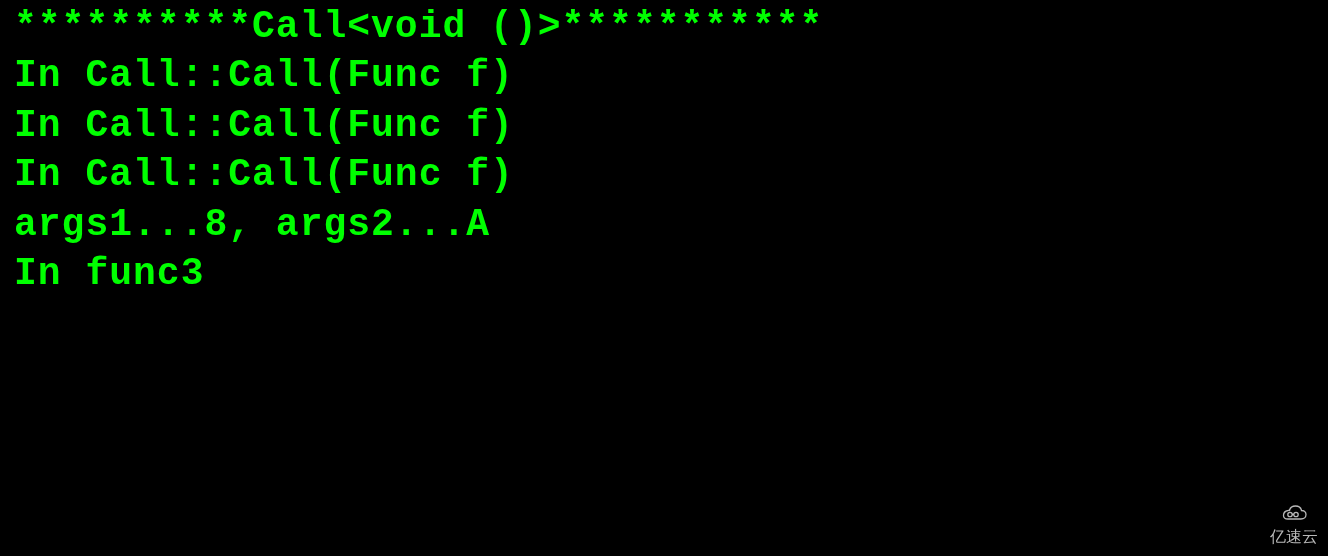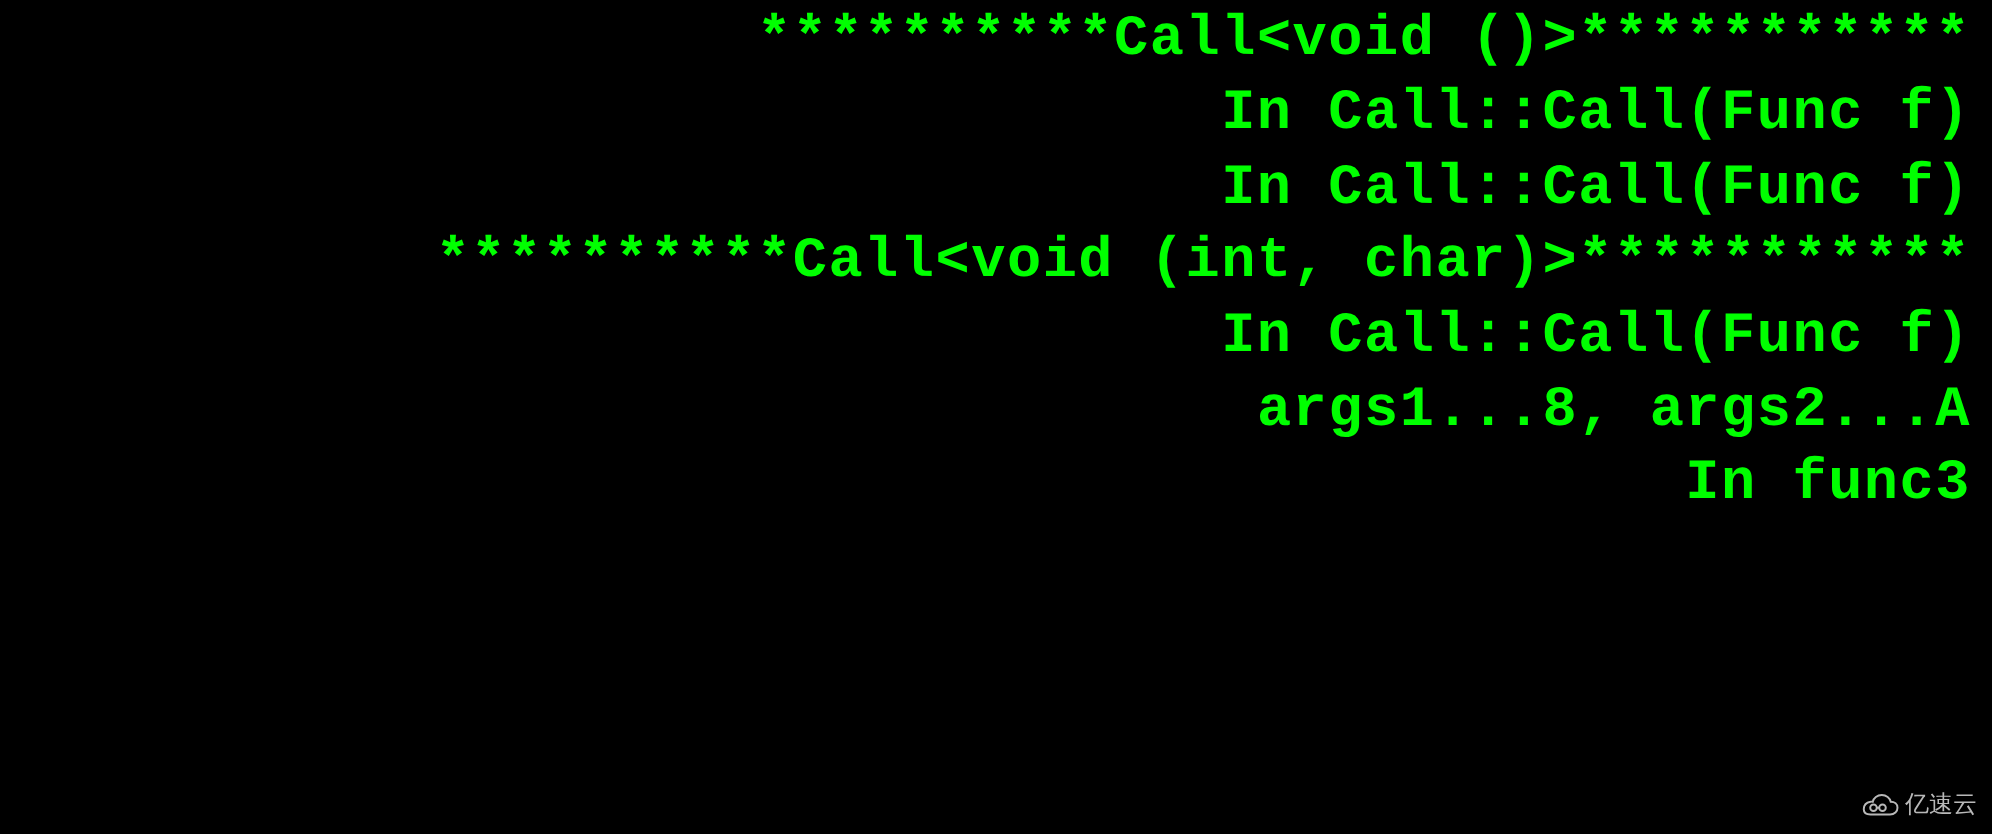--- a/index.html
+++ b/index.html
@@ -16,53 +16,52 @@
       padding: 2px 14px;
       width: 1328px;
       height: 556px;
       position: relative;
       overflow: hidden;
       line-height: 1.3;
     }
     .terminal-line {
       white-space: pre;
       letter-spacing: 1px;
-      text-align: right;
     }
     .watermark {
       position: absolute;
       bottom: 8px;
       right: 10px;
       display: flex;
       align-items: center;
       gap: 4px;
       color: #b8b8b8;
       font-size: 16px;
       font-family: Arial, sans-serif;
       font-weight: normal;
       letter-spacing: 0;
+      flex-direction: column;
     }
     .watermark-icon {
       width: 26px;
       height: 18px;
       position: relative;
     }
     .watermark-icon svg {
       width: 100%;
       height: 100%;
     }
   </style>
 </head>
 <body>
 
 <div>
   <div class="terminal-line">**********Call&lt;void ()&gt;***********</div>
   <div class="terminal-line">In Call::Call(Func f)</div>
   <div class="terminal-line">In Call::Call(Func f)</div>
-  <div class="terminal-line">**********Call&lt;void (int, char)&gt;***********</div>
   <div class="terminal-line">In Call::Call(Func f)</div>
   <div class="terminal-line">args1...8, args2...A</div>
   <div class="terminal-line">In func3</div>
 </div>
 
 <div class="watermark">
   <span class="watermark-icon">
     <svg viewBox="0 0 26 18" fill="none" stroke="#b8b8b8" stroke-width="1.3">
       <path d="M 20 14 C 23 14 25 12 25 9.5 C 25 7 23 5.5 20.5 5.5 C 20 3 17.5 1 14.5 1 C 11.5 1 9 3 8.5 5.5 C 8.5 5.5 8 5.3 7 5.5 C 4 6 2.5 8 2.5 10.5 C 2.5 13 4.5 14 7 14 Z"></path>
       <circle cx="9" cy="9.5" r="2.2"></circle>

